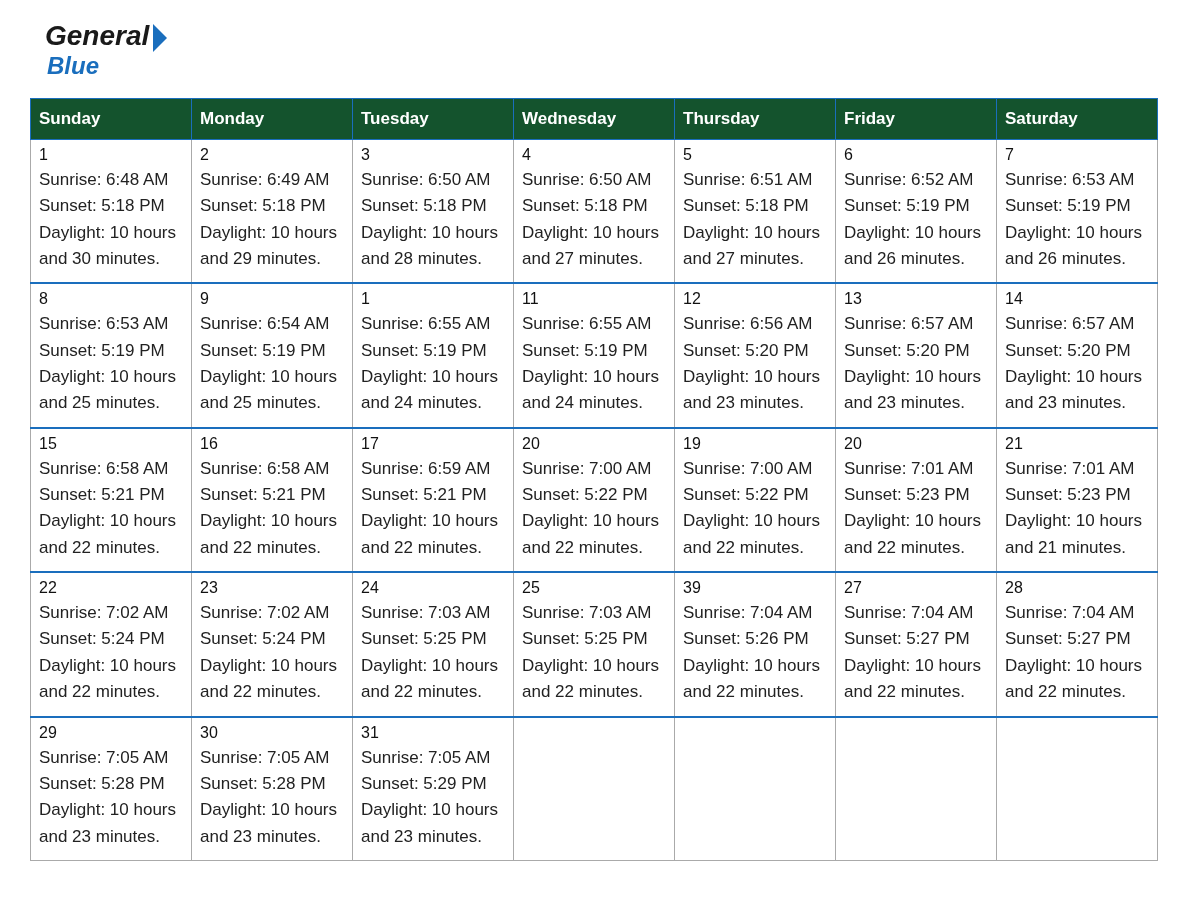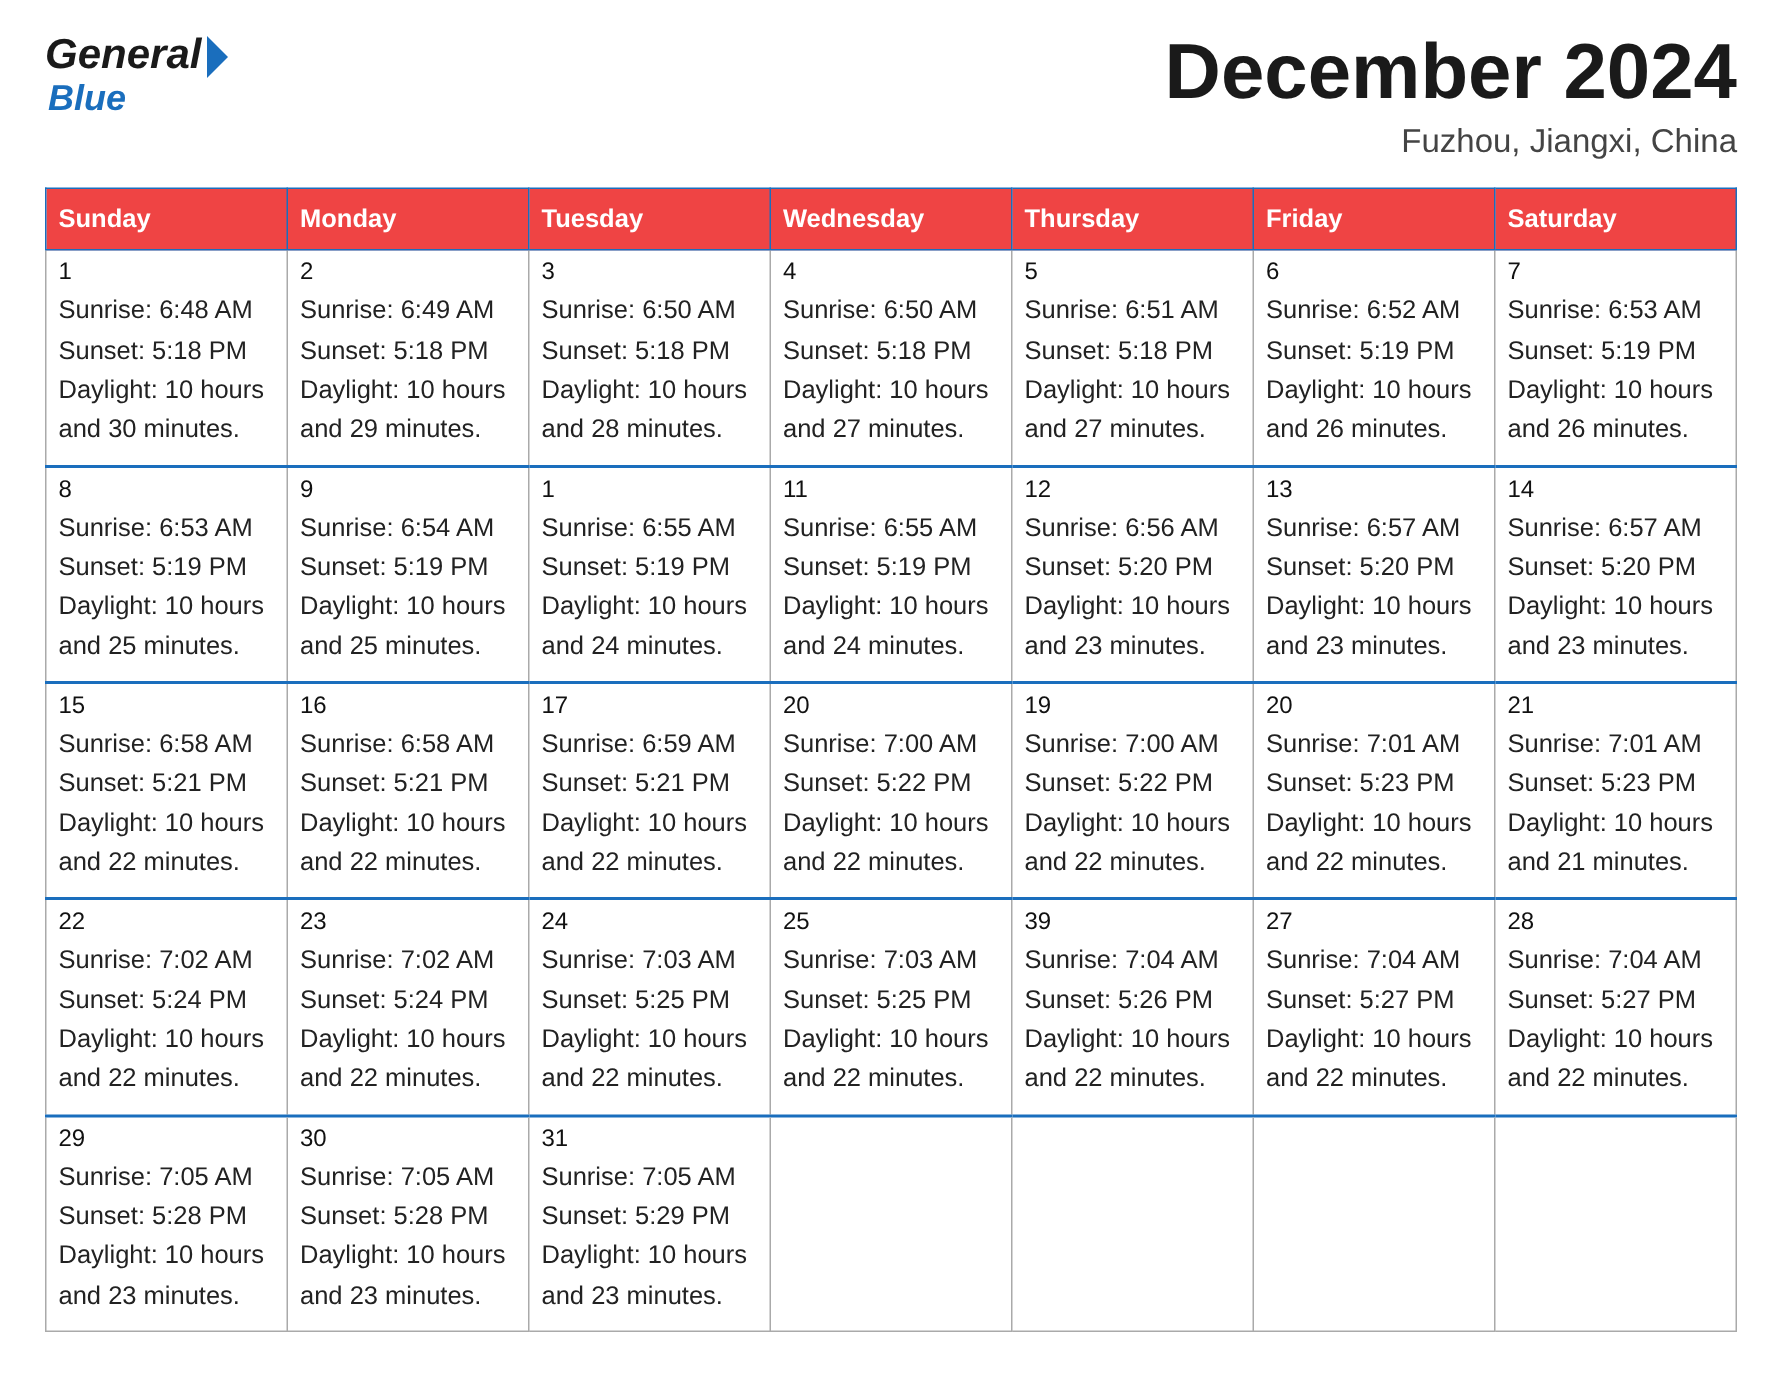--- a/index.html
+++ b/index.html
@@ -13,20 +13,21 @@
     .header {
       display: flex;
       justify-content: space-between;
       align-items: flex-start;
       margin-bottom: 18px;
     }
     .logo {
       display: flex;
       align-items: center;
       gap: 0px;
+      margin-left: 15px;
     }
     .logo-text-general {
       font-size: 28px;
       font-weight: bold;
       color: #1a1a1a;
       font-style: italic;
     }
     .logo-arrow {
       width: 0;
       height: 0;
@@ -64,21 +65,21 @@
       font-size: 22px;
       color: #444;
       margin-top: 4px;
     }
     .calendar-table {
       width: 100%;
       border-collapse: collapse;
       border: 1px solid #999;
     }
     .calendar-table th {
-      background-color: #ef4444;
+      background-color: #14532d;
       color: #fff;
       font-size: 17px;
       font-weight: bold;
       padding: 10px 8px;
       text-align: left;
       border: 1px solid #1a6ebd;
     }
     .calendar-table td {
       vertical-align: top;
       padding: 6px 8px 10px 8px;
@@ -115,24 +116,20 @@
 
 <div class="header">
   <div class="logo">
     <div class="logo-block">
       <div class="logo-row1">
         <span class="logo-text-general">General</span>
         <div class="logo-arrow"></div>
       </div>
       <div class="logo-row2">Blue</div>
     </div>
-  </div>
-  <div class="title-block">
-    <div class="month-title">December 2024</div>
-    <div class="location-title">Fuzhou, Jiangxi, China</div>
   </div>
 </div>
 
 <table class="calendar-table">
   <thead>
     <tr>
       <th>Sunday</th>
       <th>Monday</th>
       <th>Tuesday</th>
       <th>Wednesday</th>

